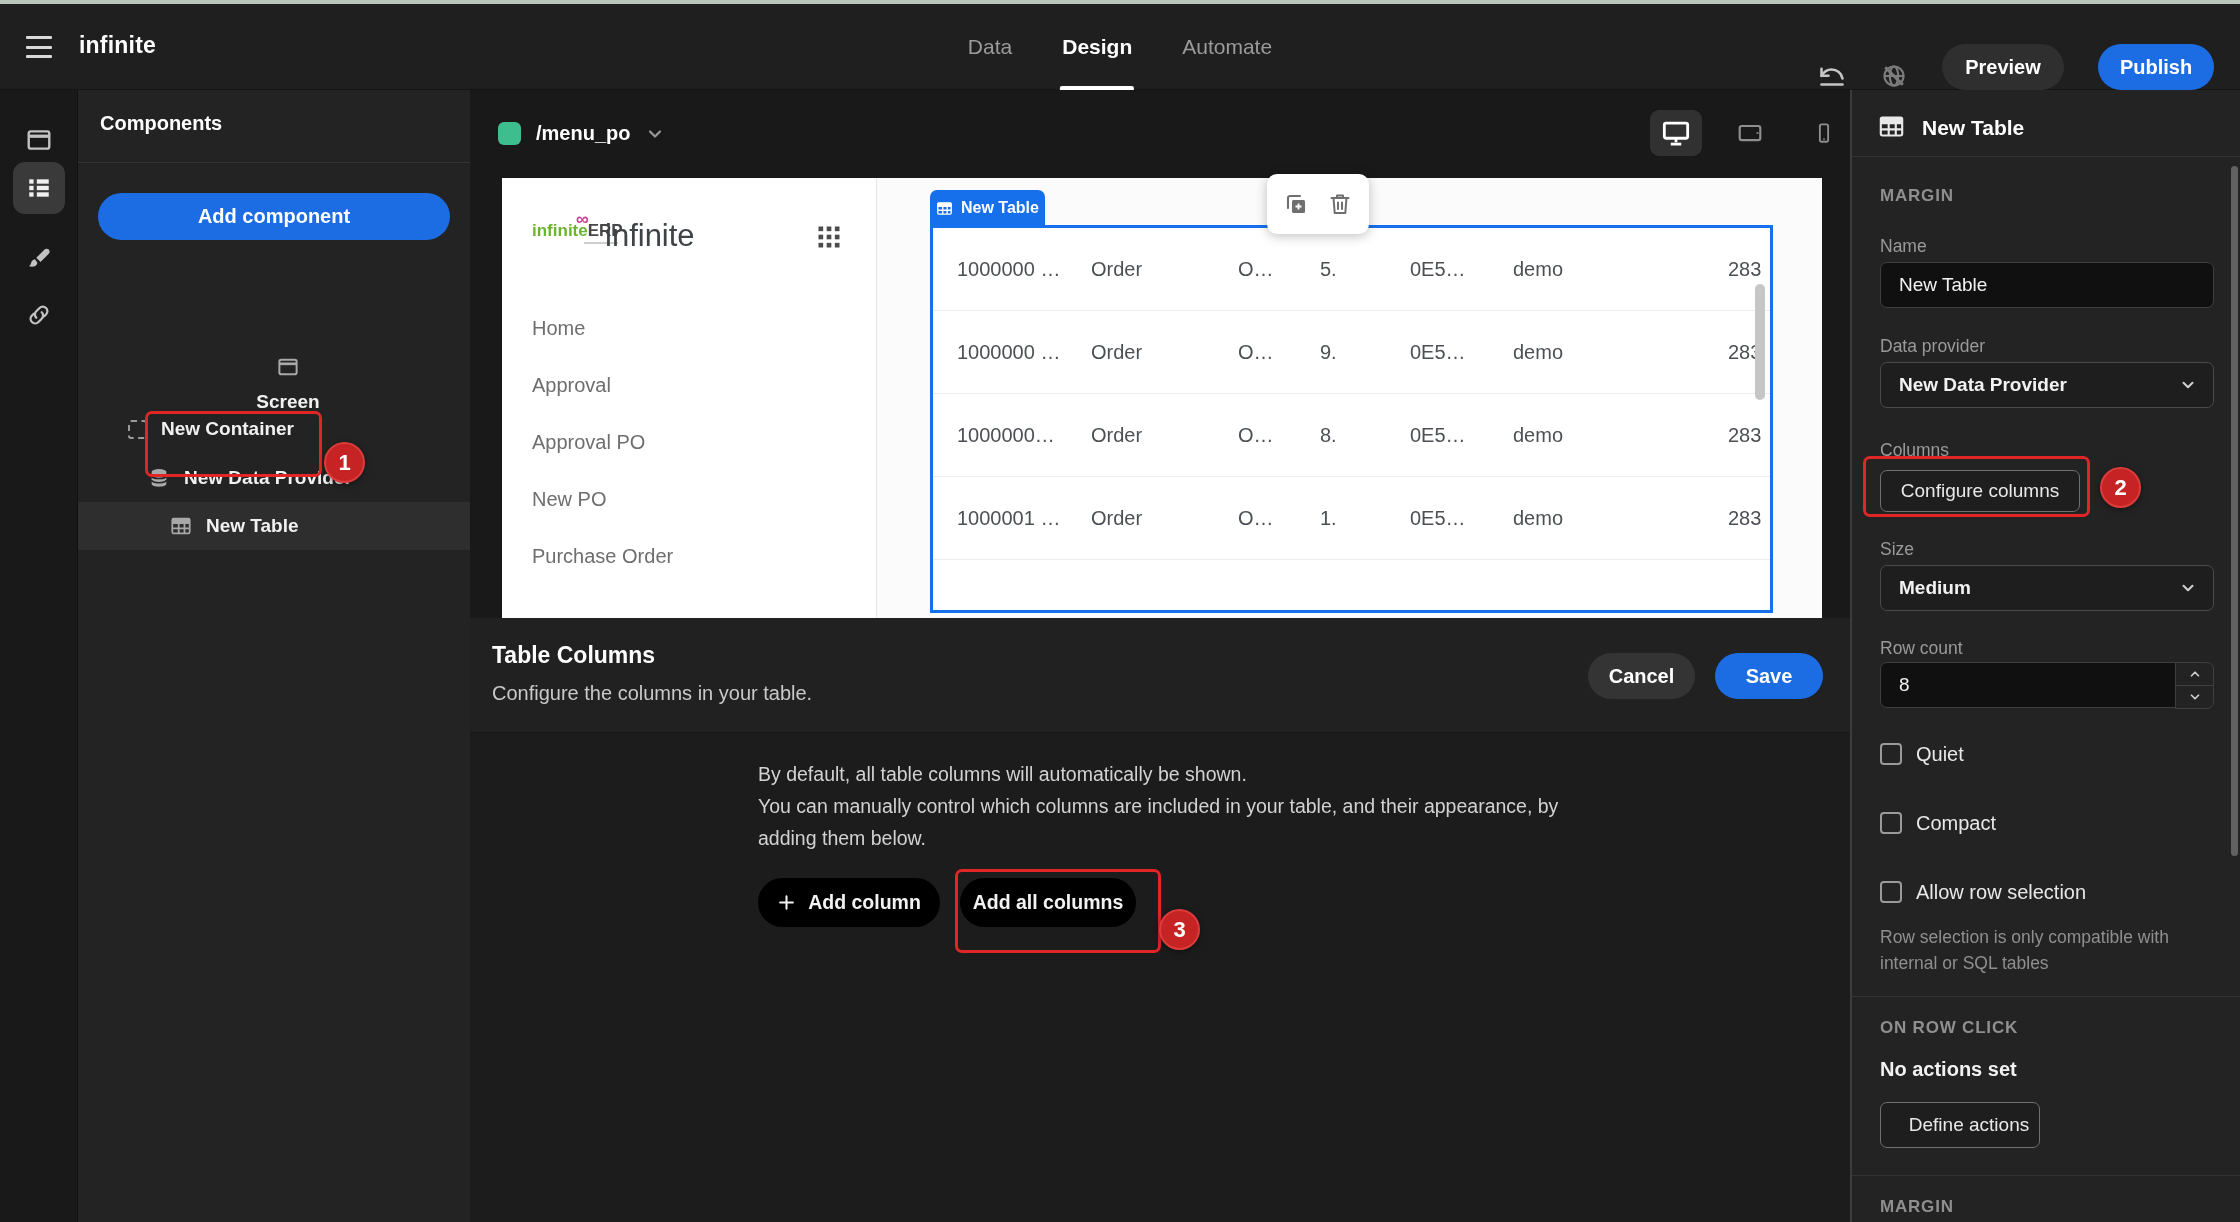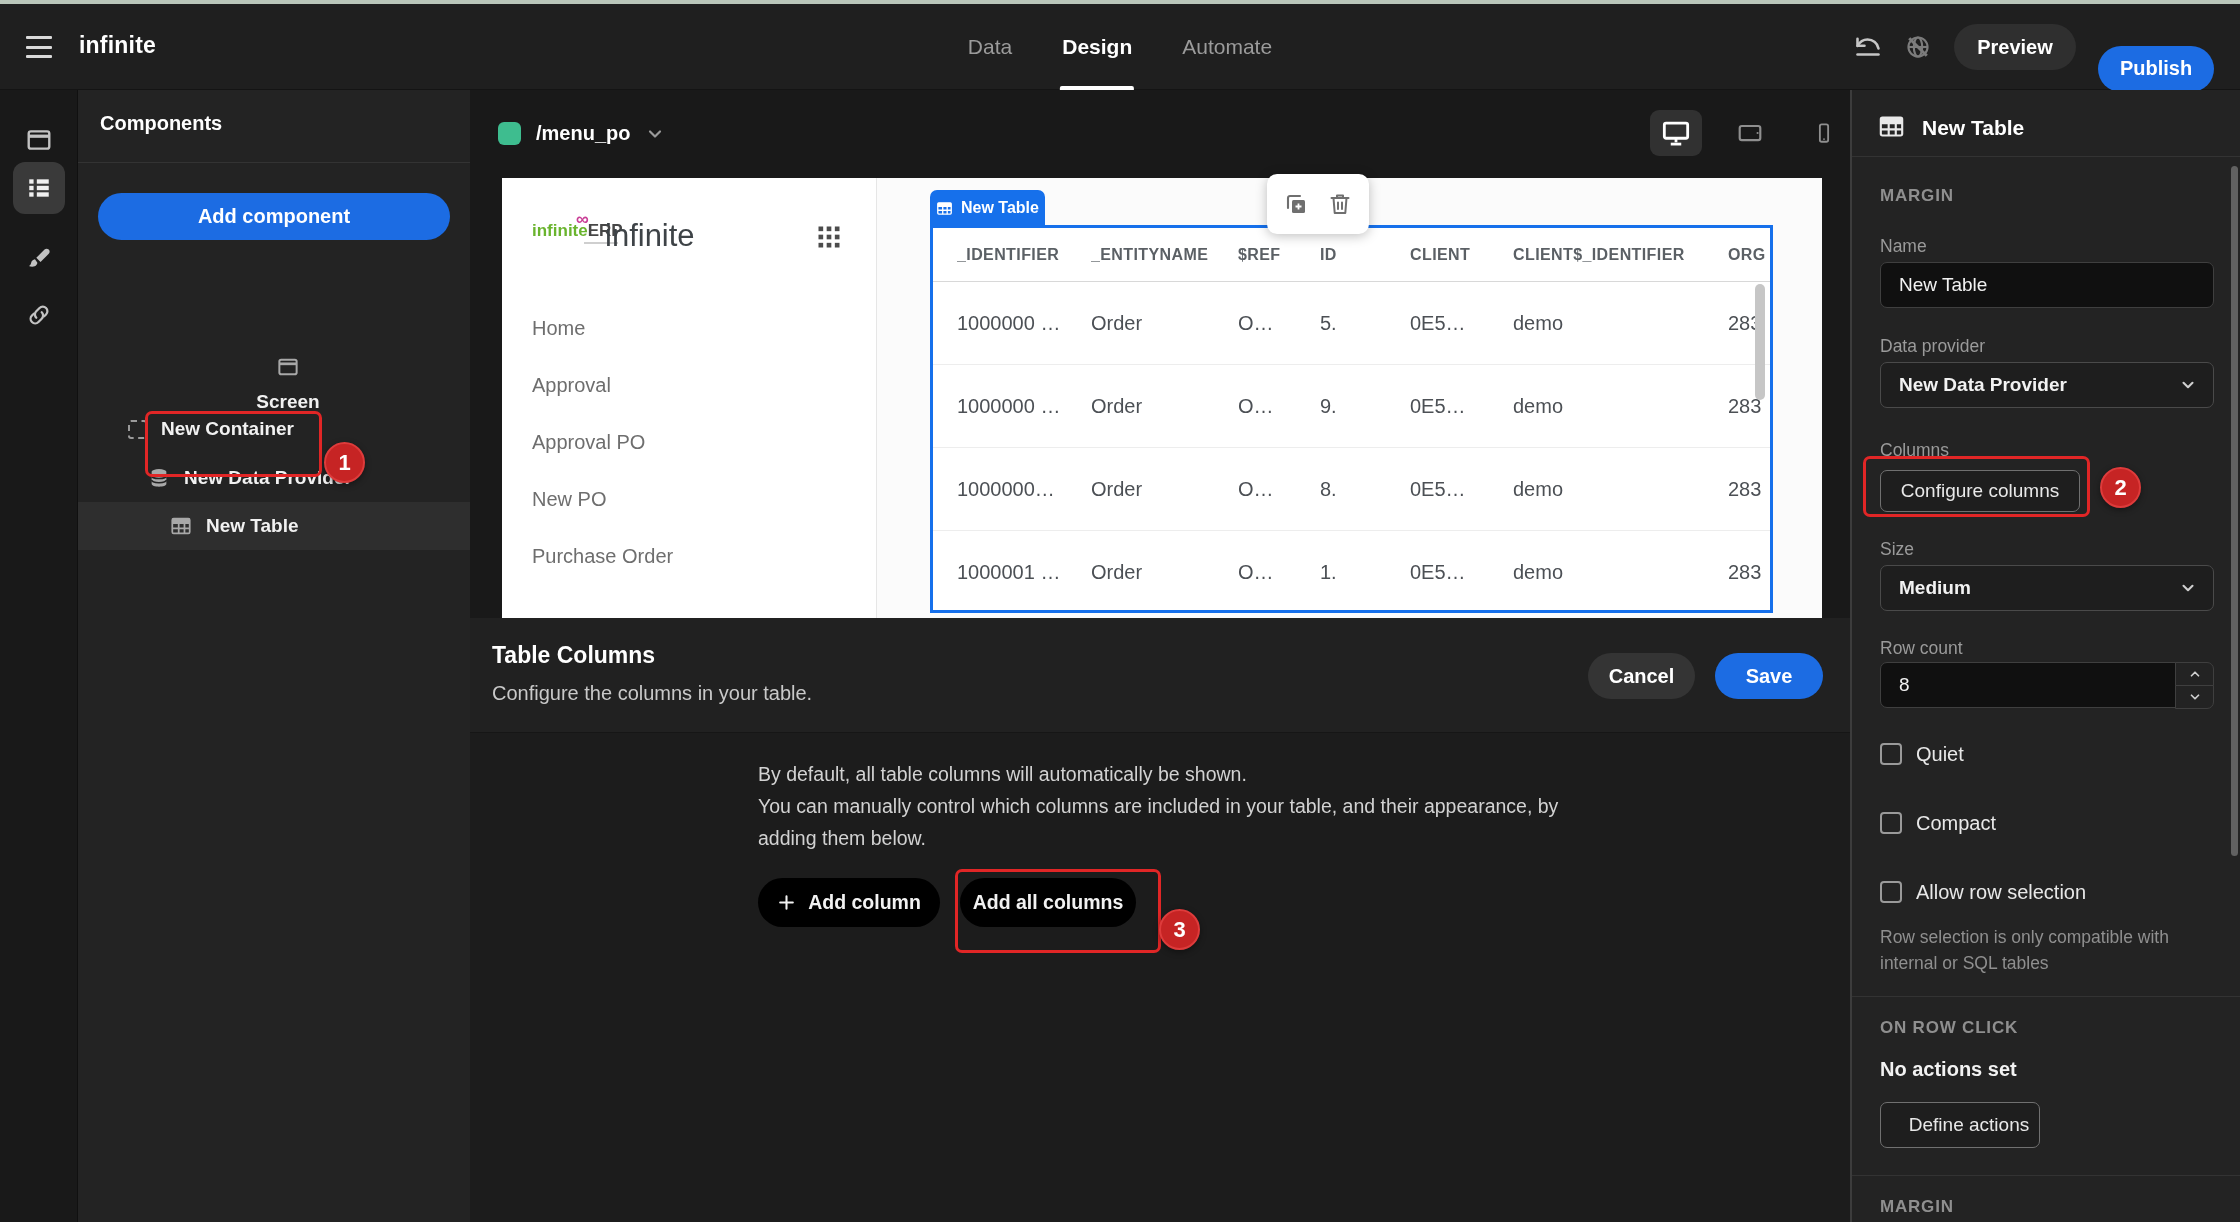--- a/index.html
+++ b/index.html
@@ -11,21 +11,21 @@
   
   #top-strip{left:0;top:0;width:2240px;height:4px;background:#b9c6ba;}
   #topbar{left:0;top:4px;width:2240px;height:86px;background:#1f1f1f;border-bottom:1px solid #141414;}
   #hamburger{left:26px;top:32px;width:26px;height:22px;display:flex;flex-direction:column;justify-content:space-between;cursor:pointer;}
   #hamburger span{display:block;height:3px;background:#d9d9d9;border-radius:1px;}
   #app-name{left:79px;top:28px;font-size:23px;font-weight:bold;color:#fff;letter-spacing:.2px;}
   #topbar-tabs{left:50%;top:0;transform:translateX(-50%);height:86px;display:flex;gap:46px;}
   .top-tab{position:relative;height:100%;display:flex;align-items:center;font-size:21px;color:#9b9b9b;cursor:pointer;padding:0 2px;}
   .top-tab.active{color:#fff;font-weight:bold;}
   .top-tab.active::after{content:"";position:absolute;left:0;right:0;bottom:0;height:4px;background:#fff;border-radius:2px 2px 0 0;}
-  #topbar-right{right:26px;top:0;height:86px;display:flex;align-items:center;gap:22px;}
+  #topbar-right{right:26px;top:0;height:86px;display:flex;align-items:flex-end;gap:34px;}
   .pill-btn{height:46px;border-radius:23px;display:flex;align-items:center;justify-content:center;font-size:20px;font-weight:bold;color:#fff;cursor:pointer;}
   #preview-btn{width:122px;background:#2f2f2f;}
   #publish-btn{width:116px;background:#1c6ce3;margin-top:43px;}
   .tb-icon{color:#c6c6c6;display:flex;align-items:center;}
   #offline-icon{color:#7c7c7c;}
 
   
   #rail{left:0;top:90px;width:78px;height:1132px;background:#191919;border-right:1px solid #101010;}
   .rail-item{position:absolute;left:13px;width:52px;height:52px;display:flex;align-items:center;justify-content:center;color:#c2c2c2;cursor:pointer;border-radius:12px;}
   .rail-item.active{background:#3a3a3a;color:#f0f0f0;}
@@ -307,29 +307,20 @@
       <div id="tbl-tab">
         <svg width="17" height="17" viewBox="0 0 24 24" fill="none" stroke="currentColor" stroke-width="1.9">
             <rect x="2.5" y="4" width="19" height="16" rx="1.5"></rect>
             <path d="M2.5 9h19M2.5 14.5h19M9.5 9v11M15.8 9v11"></path>
             <rect x="2.5" y="4" width="19" height="5" fill="currentColor" stroke="none"></rect>
           </svg>
         <span class="tab-label">New Table</span>
       </div>
 
       <div id="app-table">
-        <div id="tbl-head" class="tbl-grid">
-            <div class="th">_IDENTIFIER</div>
-            <div class="th">_ENTITYNAME</div>
-            <div class="th">$REF</div>
-            <div class="th">ID</div>
-            <div class="th">CLIENT</div>
-            <div class="th">CLIENT$_IDENTIFIER</div>
-            <div class="th">ORG</div>
-          </div>
         <div id="tbl-body">
             <div class="tr tbl-grid">
               <div class="td">1000000 …</div>
               <div class="td">Order</div>
               <div class="td">O…</div>
               <div class="td">5.</div>
               <div class="td">0E5…</div>
               <div class="td">demo</div>
               <div class="td">283</div>
             </div>

